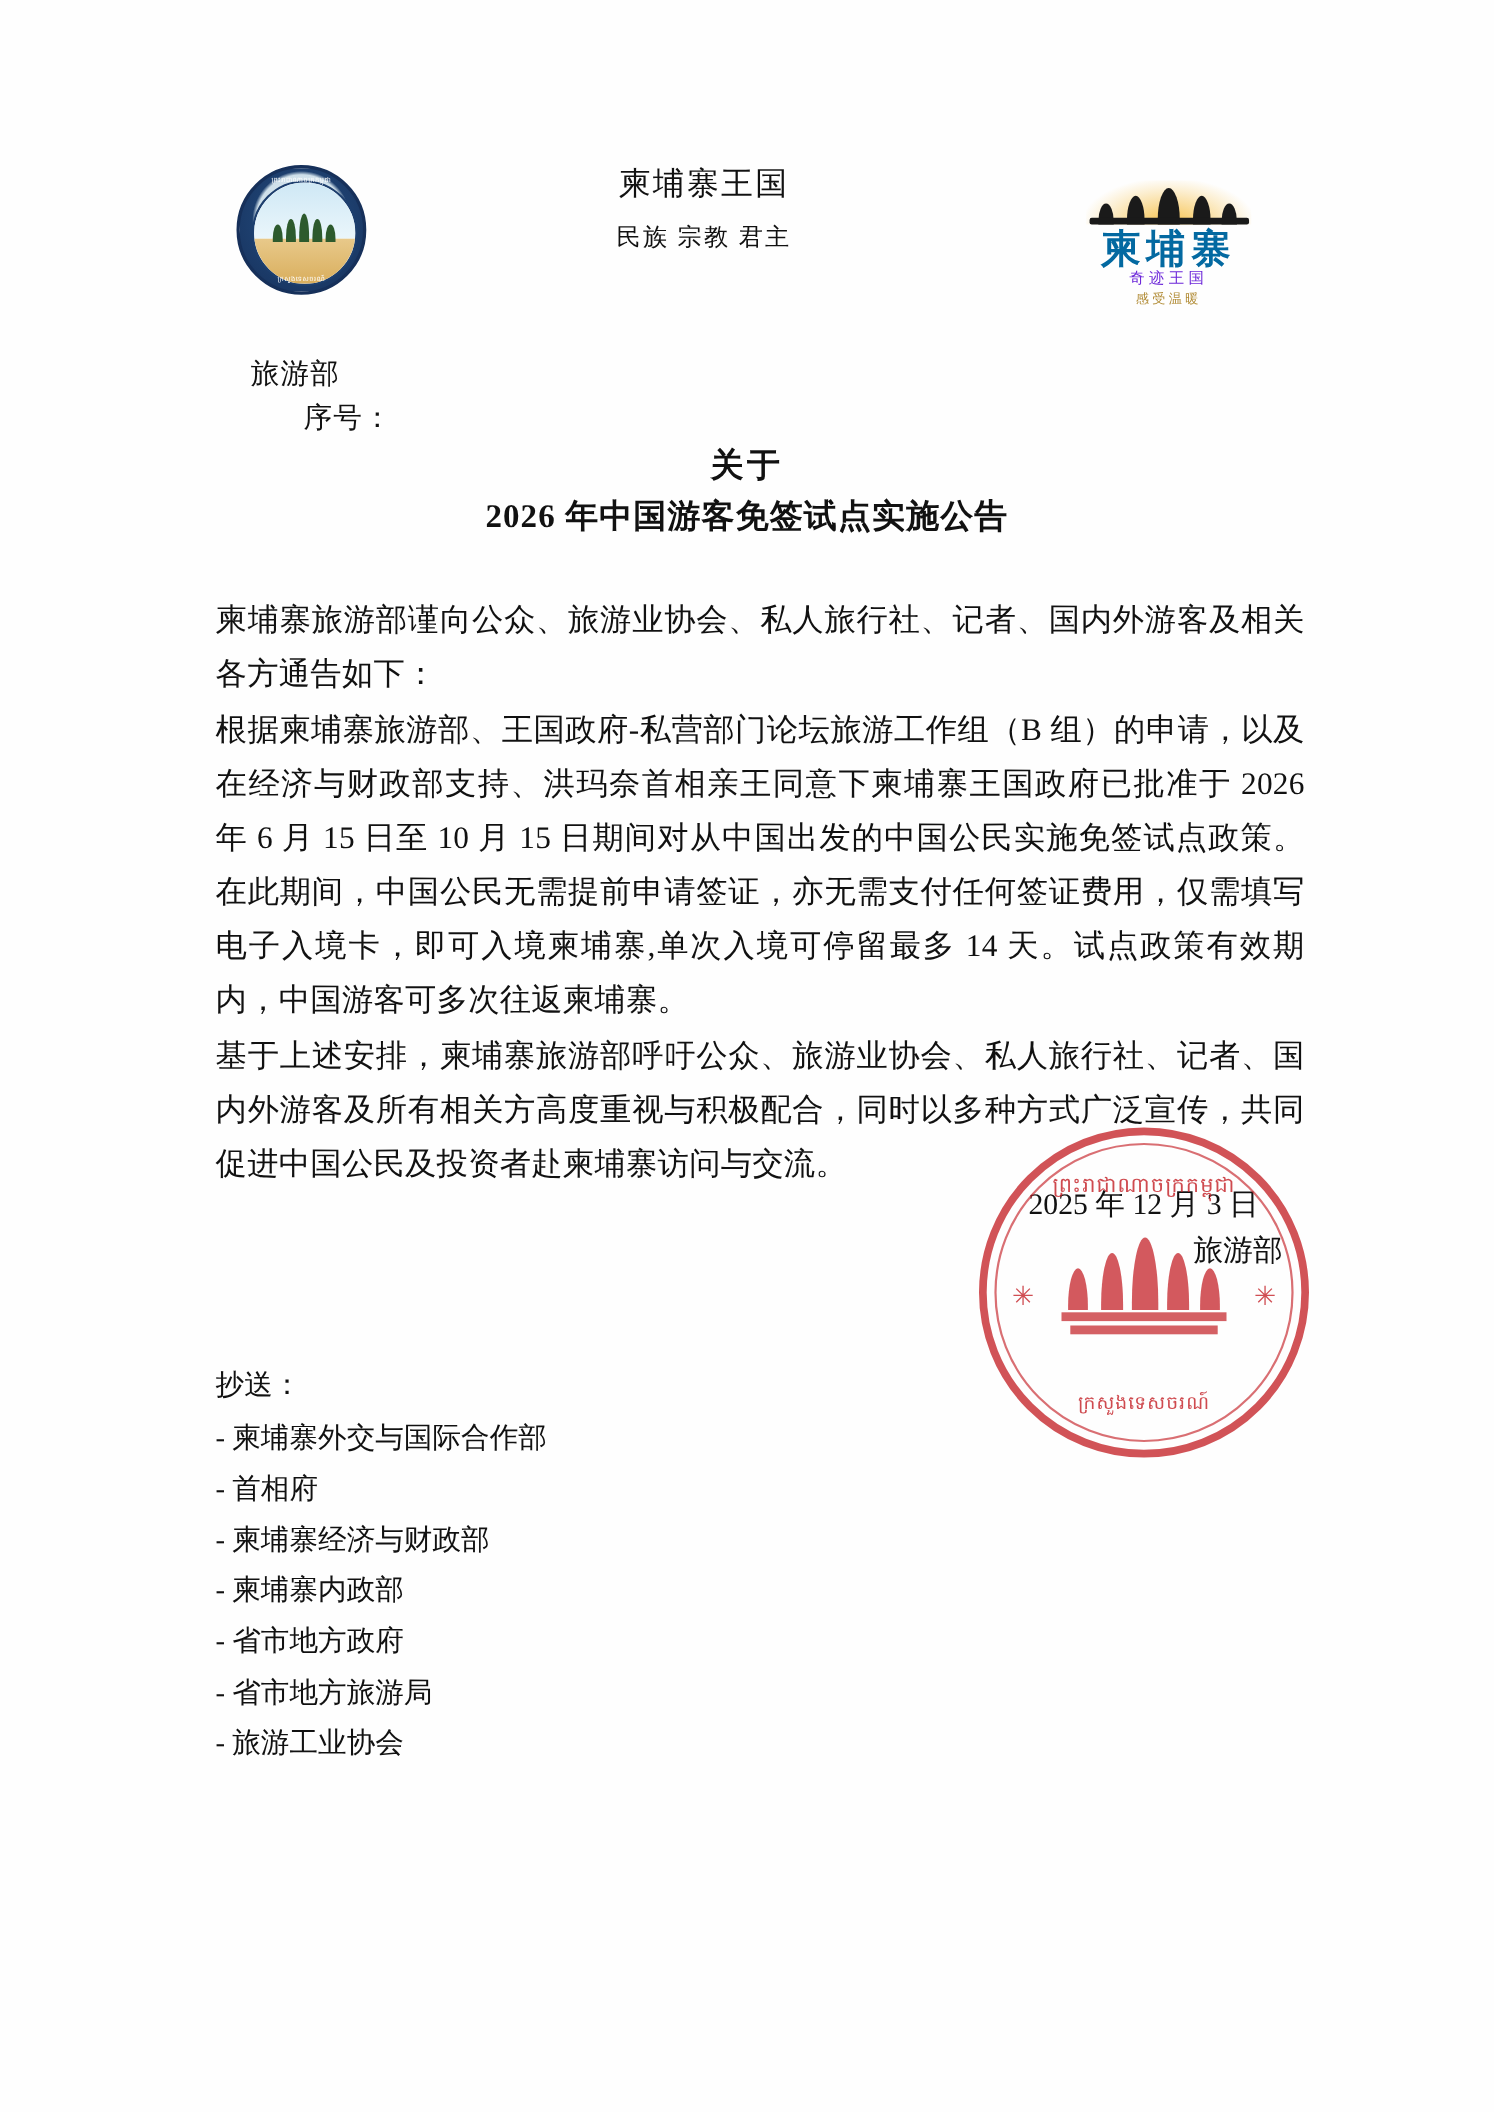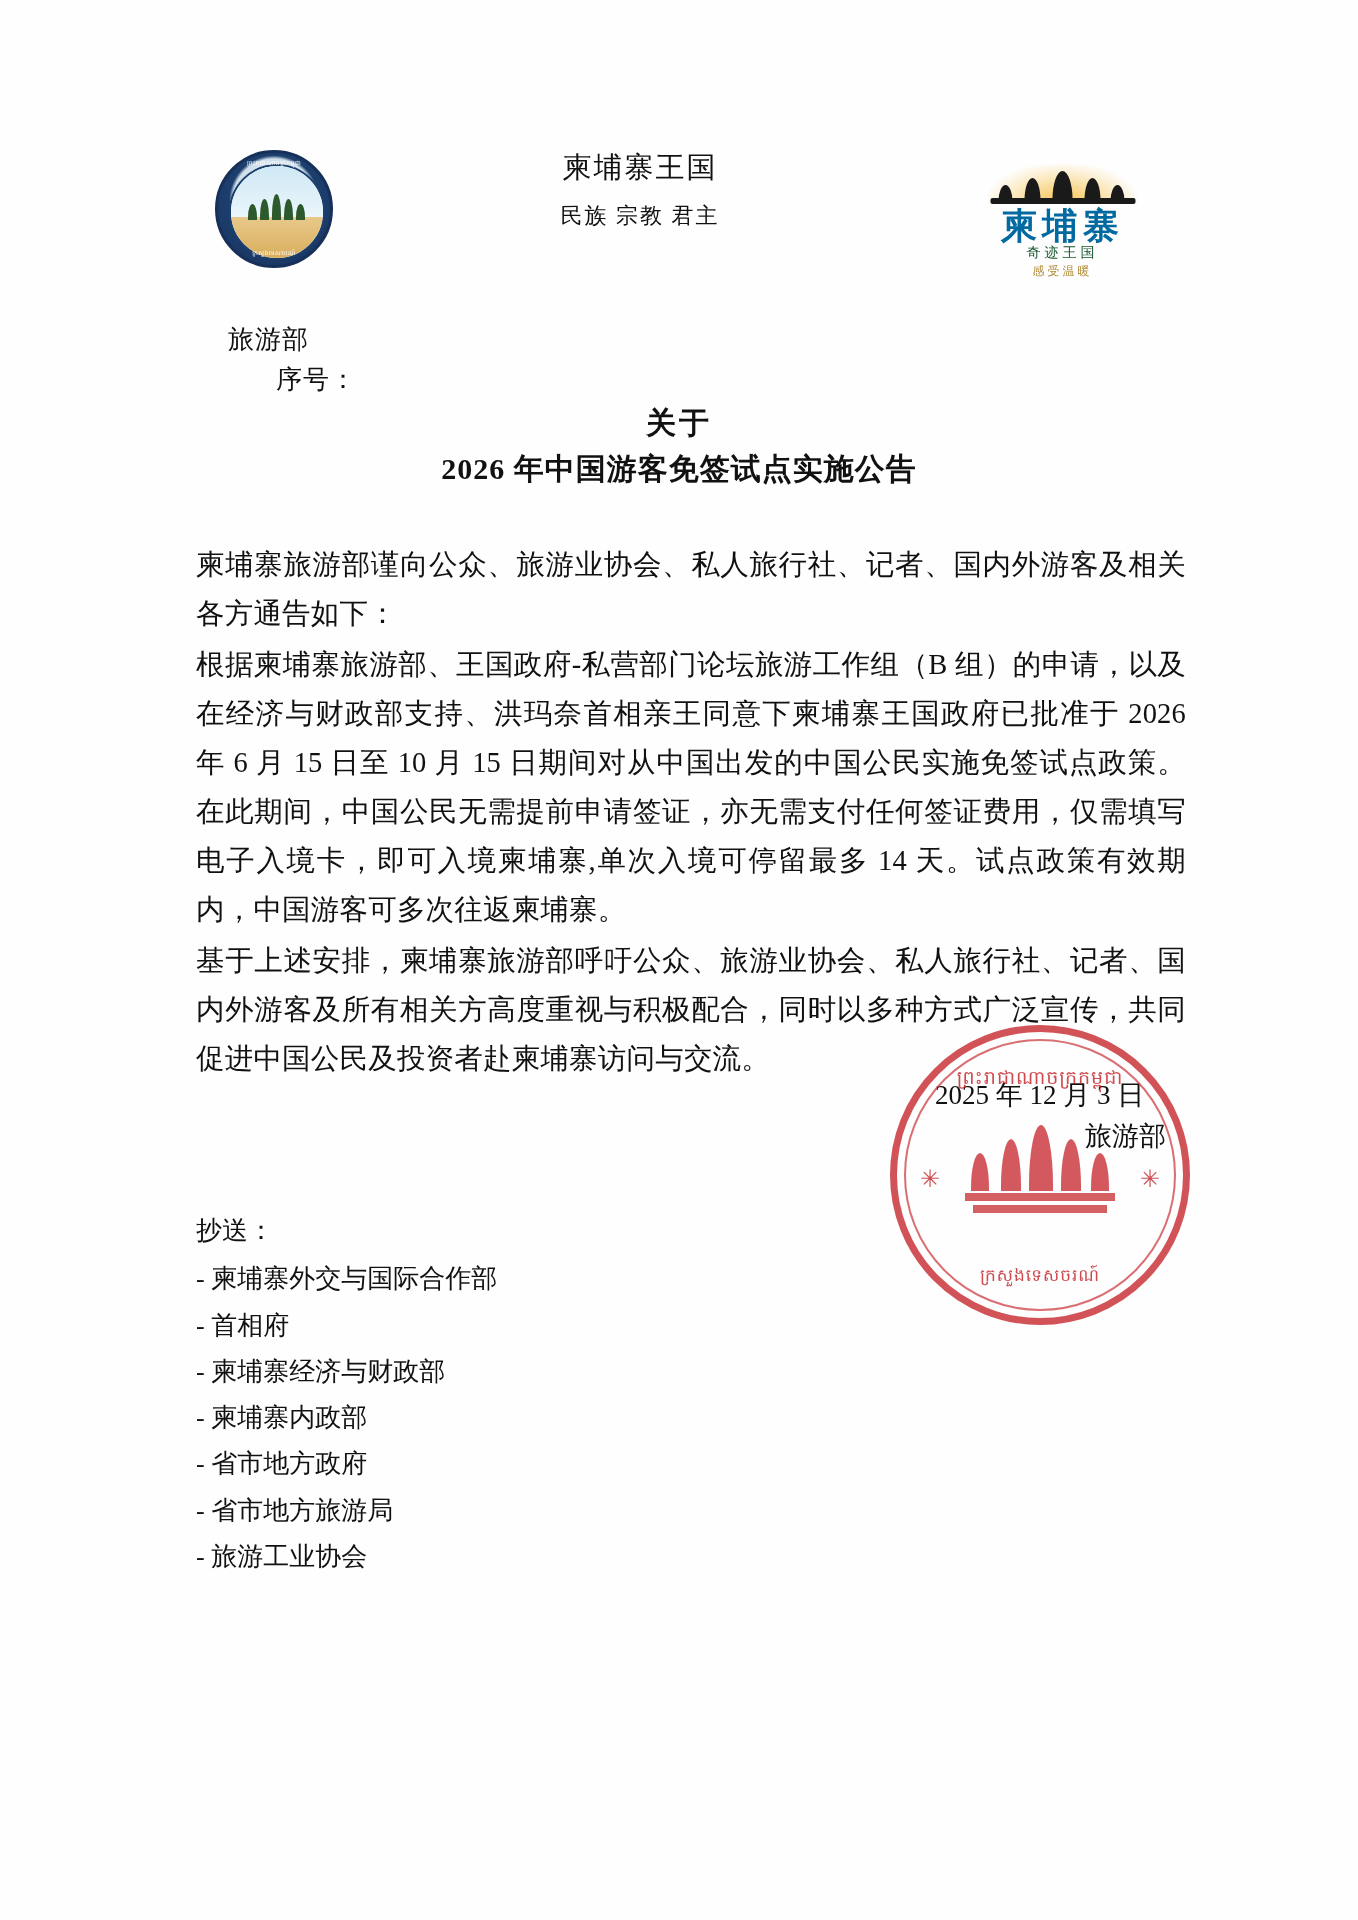--- a/index.html
+++ b/index.html
@@ -173,21 +173,21 @@
     font-weight: bold;
     letter-spacing: 5px;
     color: #0369a1;
     font-family: "DejaVu Serif", serif;
   }
   .logo-right .sub1 {
     position: absolute;
     left: 0; top: 76px; width: 100%;
     font-size: 14px;
     letter-spacing: 4px;
-    color: #14532d;
+    color: #6d28d9;
   }
   .logo-right .sub2 {
     position: absolute;
     left: 0; top: 95px; width: 100%;
     font-size: 12px;
     letter-spacing: 3px;
     color: #b08a33;
     font-family: "DejaVu Sans", sans-serif;
   }
 
@@ -336,21 +336,21 @@
     font-size: 24px;
     line-height: 1;
   }
   .stamp .star.left { left: 30px; }
   .stamp .star.right { right: 30px; }
 
   
   .cc {
     position: absolute;
     left: 196px;
-    top: 1208px;
+    top: 1236px;
     width: 520px;
     font-size: 26px;
     line-height: 1.78;
   }
   .cc .cc-title { margin-bottom: 2px; }
   .cc .cc-item { white-space: nowrap; }
 </style>
 </head>
 <body>
 

